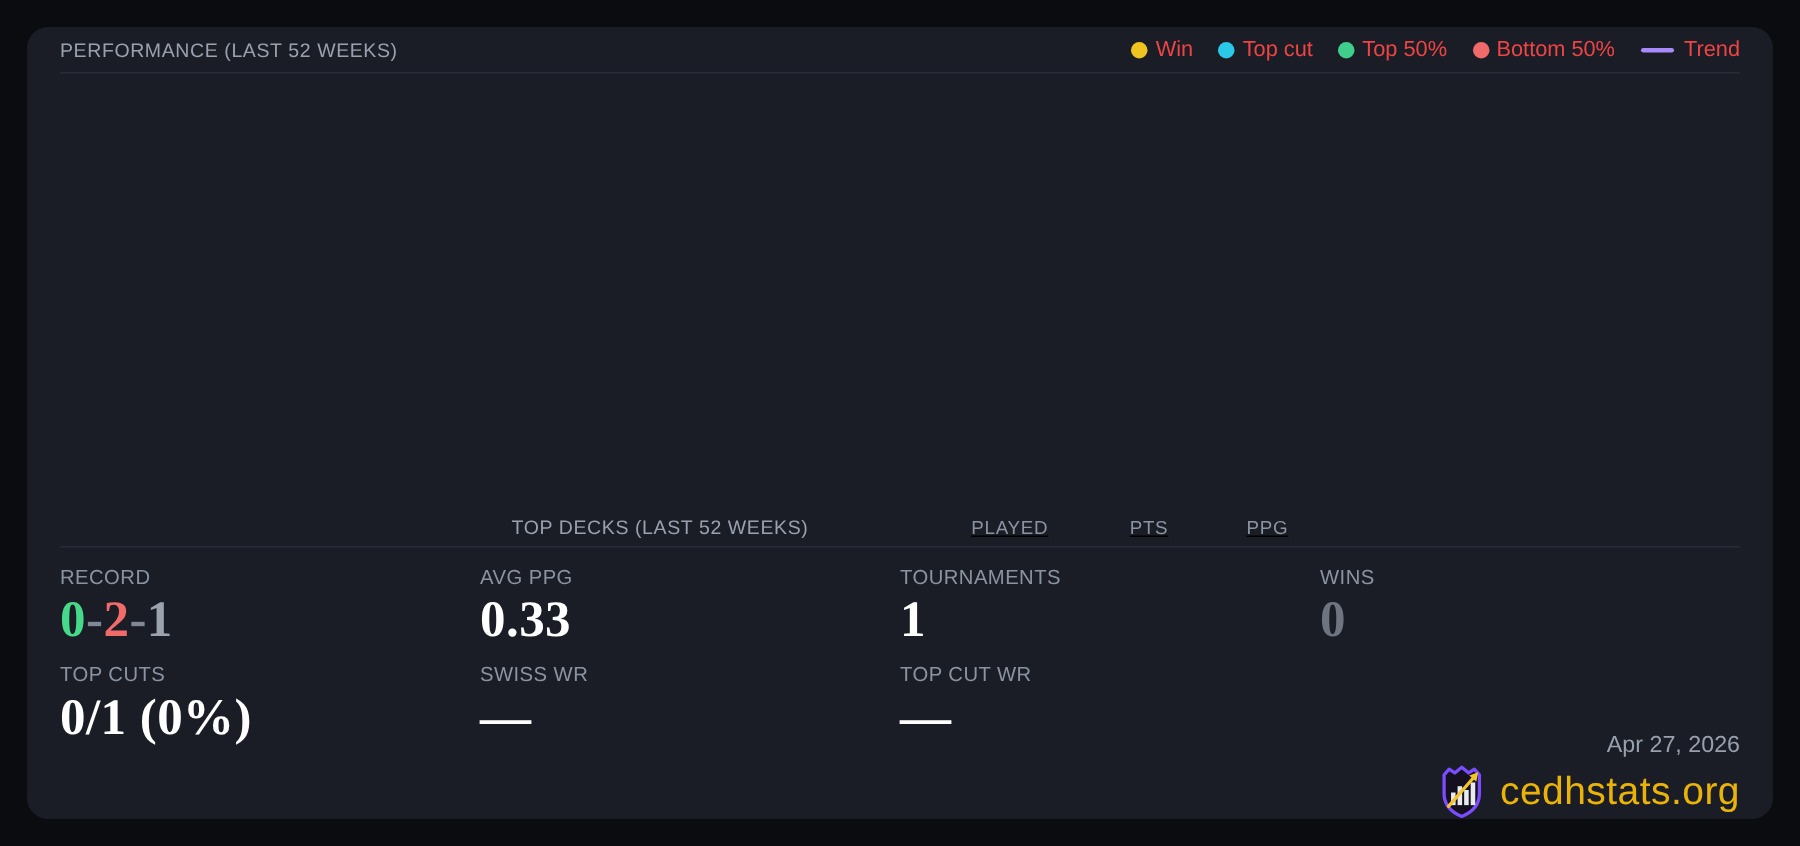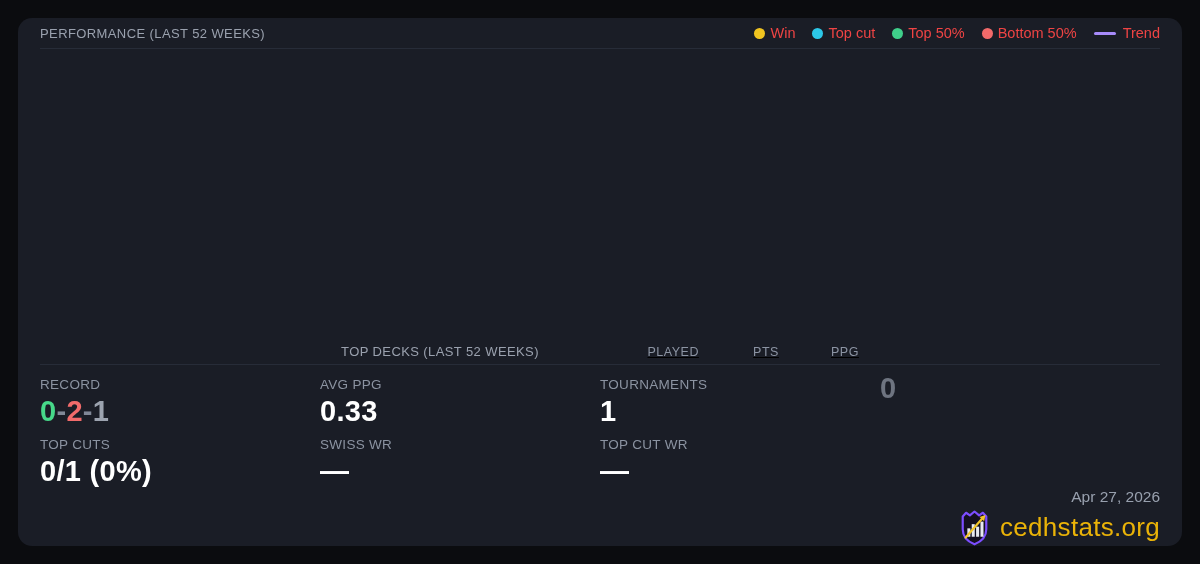--- a/index.html
+++ b/index.html
@@ -45,21 +45,21 @@
   .col-pts { width:80px; }
   .col-ppg { width:80px; }
 
   
   .stats-grid {
     display:grid; grid-template-columns:repeat(4,1fr);
     padding-top:7px;
   }
   .stat { margin-bottom:4px; }
   .stat-label { font-size:13.5px; color:#8b93a1; letter-spacing:.3px; margin-bottom:3px; margin-top:5px; }
-  .stat-value { font-size:29px; font-weight:bold; color:#ffffff; letter-spacing:.3px; }
+  .stat-value { font-size:34px; font-weight:bold; color:#ffffff; letter-spacing:.3px;font-family:Liberation Serif, serif; }
   .stat-value.muted { color:#6e7480; }
 
   
   .footer {
     position:absolute; right:22px; bottom:0; text-align:right;
   }
   .footer-date { font-size:15.5px; color:#98a0ae; margin-bottom:3px; }
   .brand { display:flex; align-items:center; justify-content:flex-end; gap:8px; }
   .brand-text { font-size:26px; font-weight:normal; color:#eab308; letter-spacing:.3px; }
 </style>
@@ -115,20 +115,21 @@
     </div>
     <div class="stat">
       <div class="stat-label">AVG PPG</div>
       <div class="stat-value">0.33</div>
     </div>
     <div class="stat">
       <div class="stat-label">TOURNAMENTS</div>
       <div class="stat-value">1</div>
     </div>
     <div class="stat">
+      <div class="stat-label">WINS</div>
       <div class="stat-value muted">0</div>
     </div>
     <div class="stat">
       <div class="stat-label">TOP CUTS</div>
       <div class="stat-value">0/1 (0%)</div>
     </div>
     <div class="stat">
       <div class="stat-label">SWISS WR</div>
       <div class="stat-value">—</div>
     </div>

